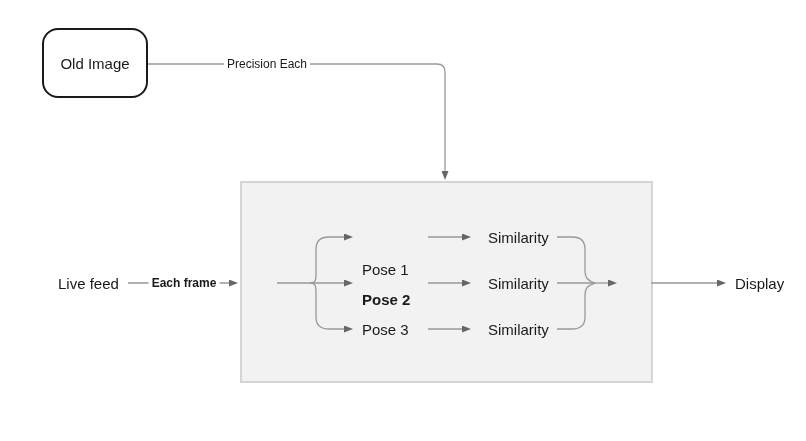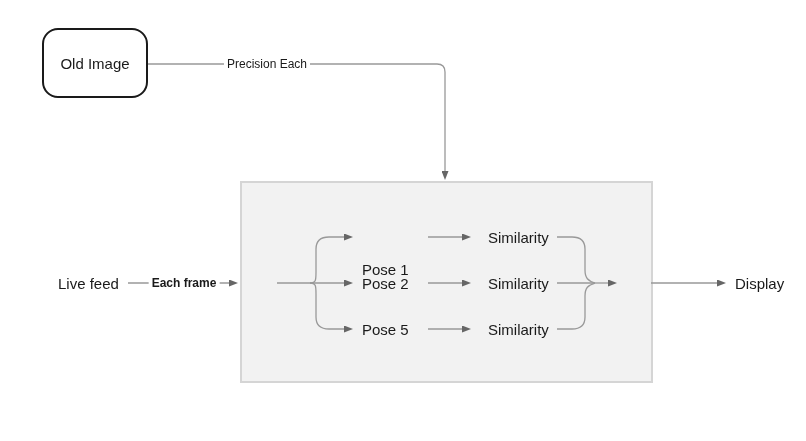--- a/index.html
+++ b/index.html
@@ -112,22 +112,22 @@
     <path class="edge" d="M651,283 H717" marker-end="url(#arrow)"></path>
   </svg>
 
   <div class="node">
     <span>Old Image</span>
   </div>
 
   <div class="lbl" style="left:58px; top:283px;text-align:right;">Live feed</div>
 
   <div class="lbl" style="left:362px; top:237px;margin-top:32px;">Pose 1</div>
-  <div class="lbl" style="left:362px; top:283px;">Pose 2</div>
-  <div class="lbl" style="left:362px; top:329px;">Pose 5</div>
+  <div class="lbl" style="left:362px; top:299px;font-weight:bold;">Pose 2</div>
+  <div class="lbl" style="left:362px; top:329px;">Pose 3</div>
 
   <div class="lbl" style="left:488px; top:237px;">Similarity</div>
   <div class="lbl" style="left:488px; top:283px;">Similarity</div>
   <div class="lbl" style="left:488px; top:329px;">Similarity</div>
 
   <div class="lbl" style="left:735px; top:283px;">Display</div>
 
   <div class="edge-lbl" style="left:267px; top:64px;">Precision Each</div>
   <div class="edge-lbl" style="left:184px; top:283px;font-weight:bold;">Each frame</div>
 

